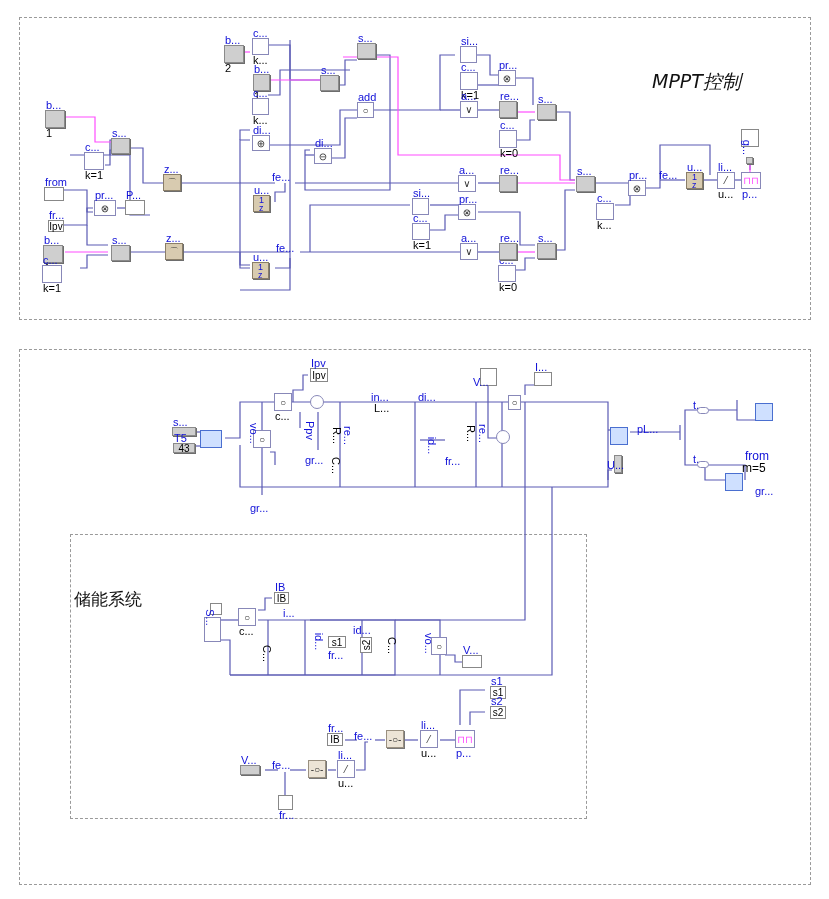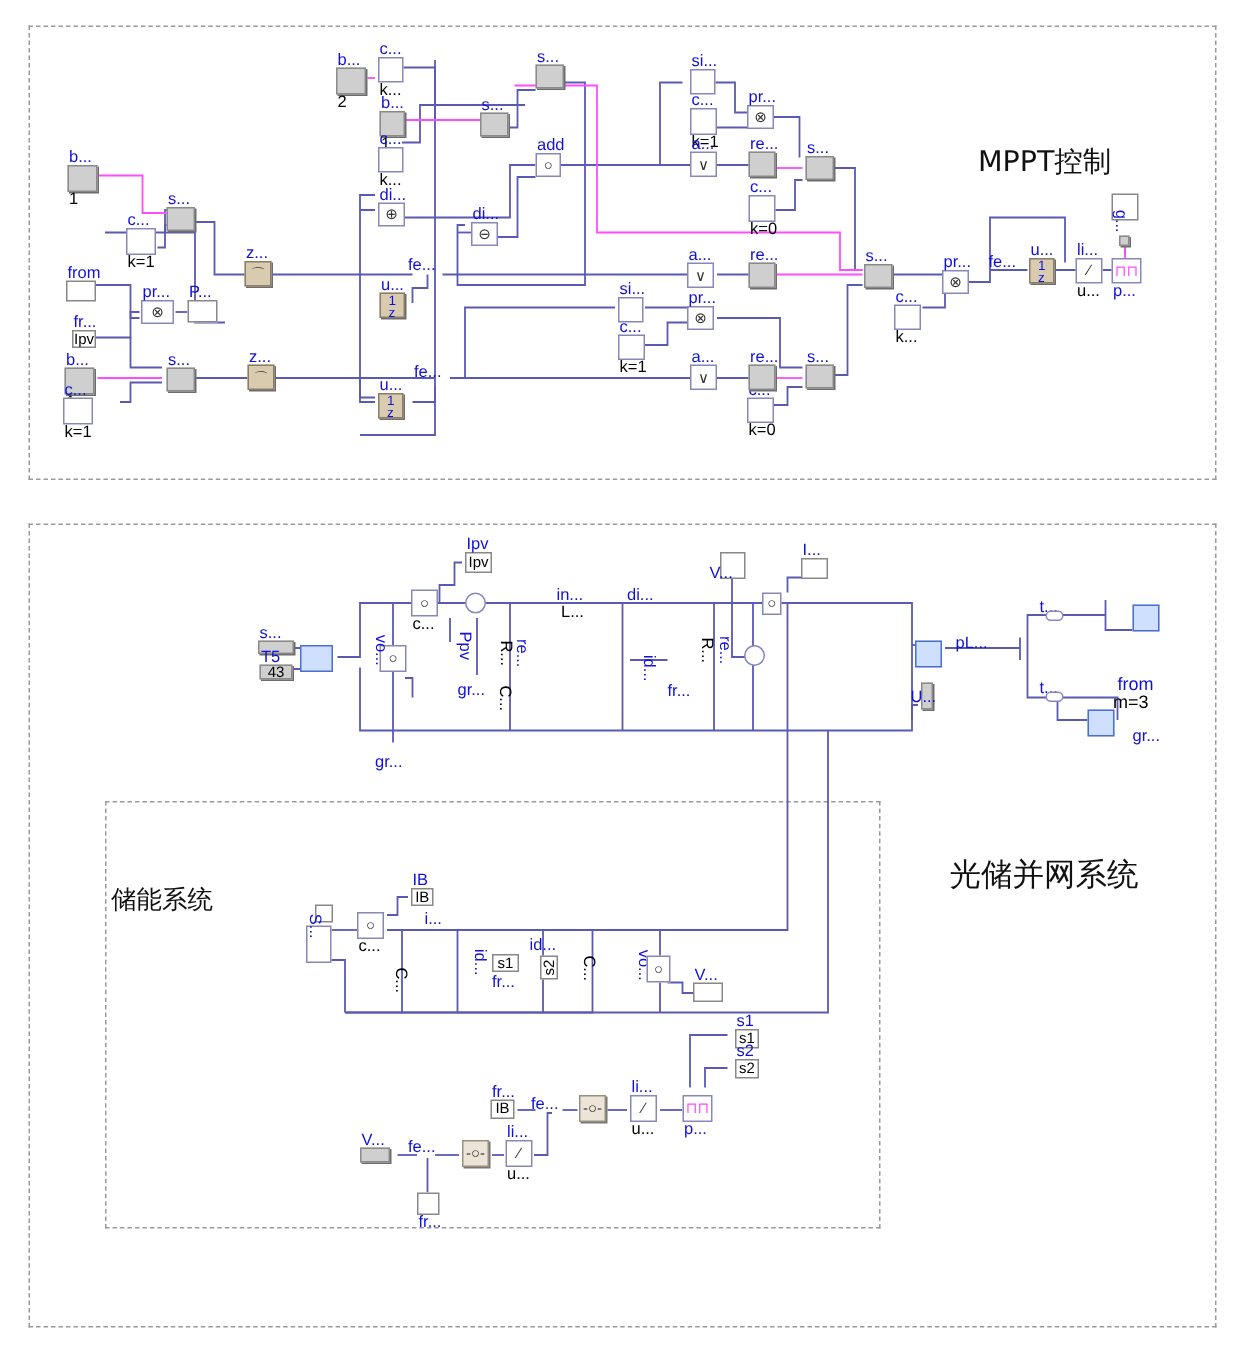--- a/index.html
+++ b/index.html
@@ -20,24 +20,23 @@
   .lbl.blue{color:#1010d8;}
   .lbl.black{color:#000;}
   svg#wires{position:absolute;left:0;top:0;}
 </style>
 </head>
 <body>
 
 <div id="canvas">
 
   <div class="region" style="left:19px;top:17px;width:792px;height:303px;"></div>
-  <div class="region-title" style="left:652px;top:95px;">MPPT控制</div>
+  <div class="region-title" style="left:652px;top:69px;font-style:italic;">MPPT控制</div>
 
   <div class="region" style="left:19px;top:349px;width:792px;height:536px;"></div>
-  <div class="region-title" style="left:633px;top:569px;font-size:21px;">光储并网系统</div>
 
   <div class="region" style="left:70px;top:534px;width:517px;height:285px;"></div>
   <div class="region-title" style="left:74px;top:588px;font-size:17px;">储能系统</div>
 
   <svg id="wires" width="829" height="899">
     <g fill="none" stroke="#5a5ab4" stroke-width="1.2">
 
       <path d="M70 155 H130 V215 H150"></path>
       <path d="M110 155 V140 H113"></path>
       <path d="M105 165 H110 V150 H113"></path>
@@ -387,21 +386,21 @@
       <span class="nm" style="left:-8px;top:4px;">U...</span>
     </div>
   <div class="lbl blue" style="left:637px;top:424px;">pL...</div>
   <div class="lbl blue" style="left:693px;top:400px;">t...</div>
   <div class="blk b-white" style="left:697px;top:407px;width:12px;height:7px;border-radius:4px;"></div>
   <div class="lbl blue" style="left:693px;top:454px;">t...</div>
   <div class="blk b-white" style="left:697px;top:461px;width:12px;height:7px;border-radius:4px;"></div>
   <div class="blk b-grid" style="left:755px;top:403px;width:18px;height:18px;"></div>
   <div class="blk b-grid" style="left:725px;top:473px;width:18px;height:18px;"></div>
   <div class="lbl blue" style="left:745px;top:451px;font-size:12px;">from</div>
-  <div class="lbl black" style="left:742px;top:463px;font-size:12px;">m=3</div>
+  <div class="lbl black" style="left:742px;top:463px;font-size:12px;">m=5</div>
   <div class="lbl blue" style="left:755px;top:486px;">gr...</div>
 
   <div class="blk b-white" style="left:204px;top:617px;width:17px;height:25px;"></div>
   <div class="blk b-white" style="left:210px;top:603px;width:12px;height:12px;border-color:#888;">
       <span class="nm" style="left:-10px;top:8px;transform:rotate(90deg);">S...</span>
     </div>
   <div class="blk b-white" style="left:238px;top:608px;width:18px;height:18px;">
       <span class="pv">c...</span>
       <span class="glyph">○</span>
     </div>

